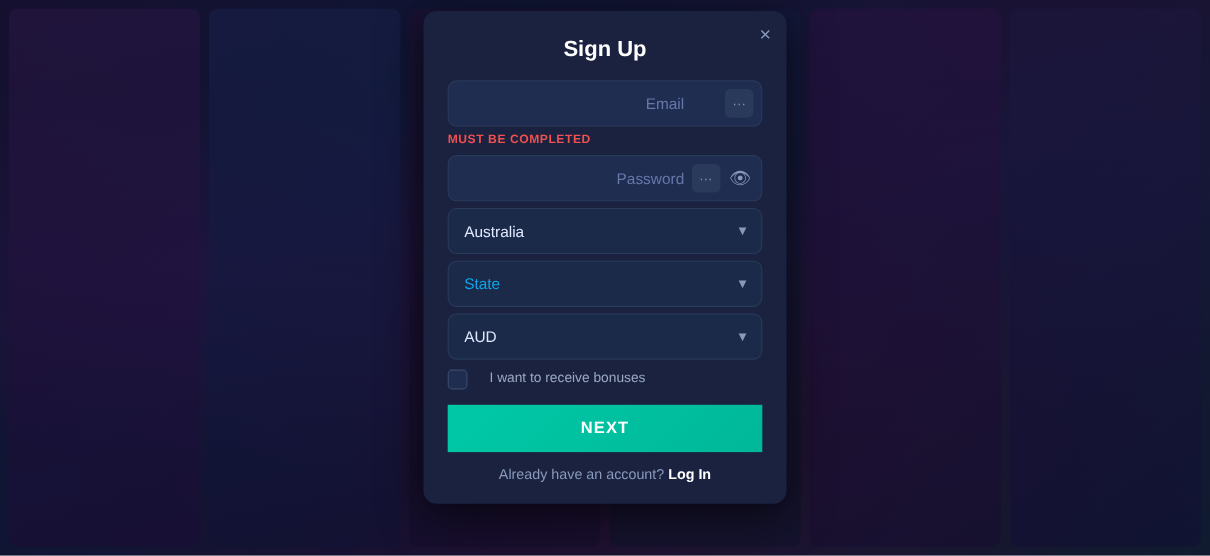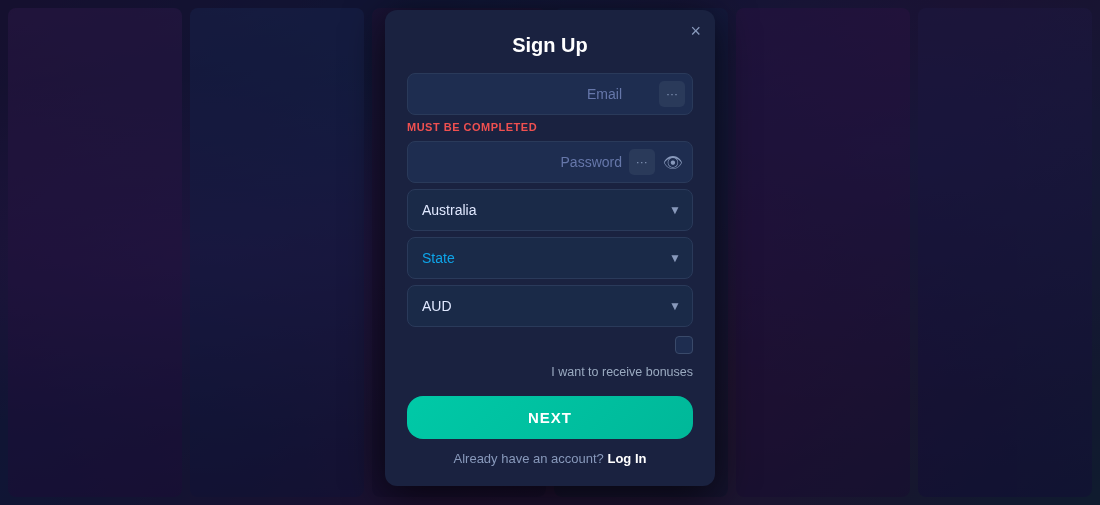--- a/index.html
+++ b/index.html
@@ -184,25 +184,24 @@
       right: 12px;
       top: 50%;
       transform: translateY(-50%);
       color: #8899bb;
       font-size: 12px;
       pointer-events: none;
     }
 
     .checkbox-row {
       display: flex;
-      align-items: flex-end;
-      gap: 10px;
+      align-items: flex-start;
+      gap: 20px;
       margin-bottom: 10px;
       margin-top: 8px;
-      flex-direction: column;
     }
 
     .checkbox-box {
       width: 18px;
       height: 18px;
       min-width: 18px;
       background: #1e2d50;
       border: 1.5px solid #3a4a6a;
       border-radius: 4px;
       cursor: pointer;
@@ -217,21 +216,21 @@
 
     .checkbox-label a {
       color: #7ab4ff;
       text-decoration: underline;
     }
 
     .next-btn {
       width: 100%;
       background: linear-gradient(135deg, #00c9a7 0%, #00b899 100%);
       border: none;
-      border-radius: 16px;
+      border-radius: 0;
       color: #ffffff;
       font-size: 15px;
       font-weight: 700;
       padding: 13px;
       cursor: pointer;
       letter-spacing: 1px;
       margin-top: 4px;
     }
 
     .login-row {

